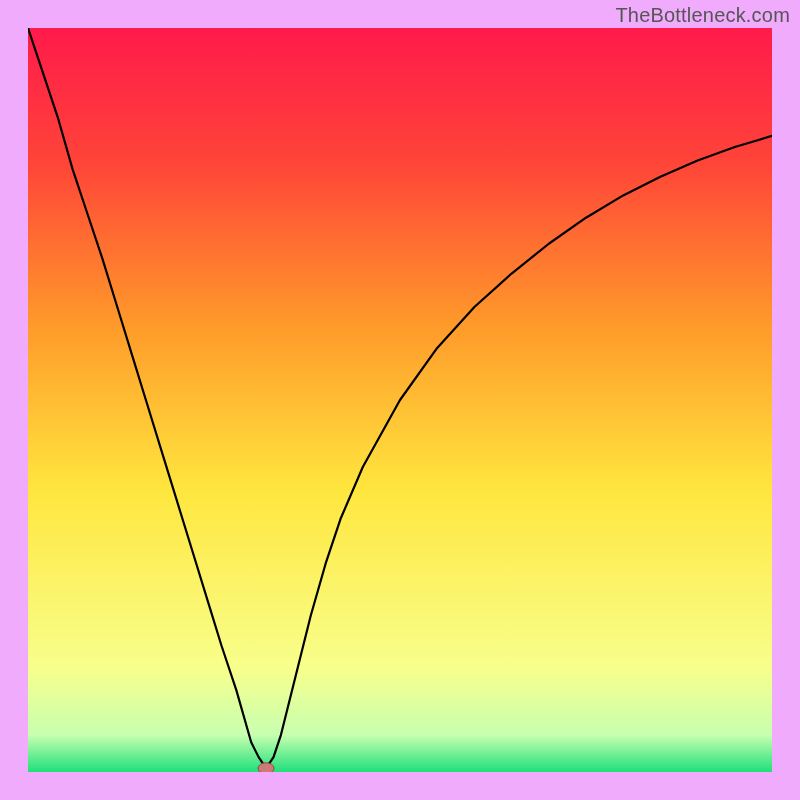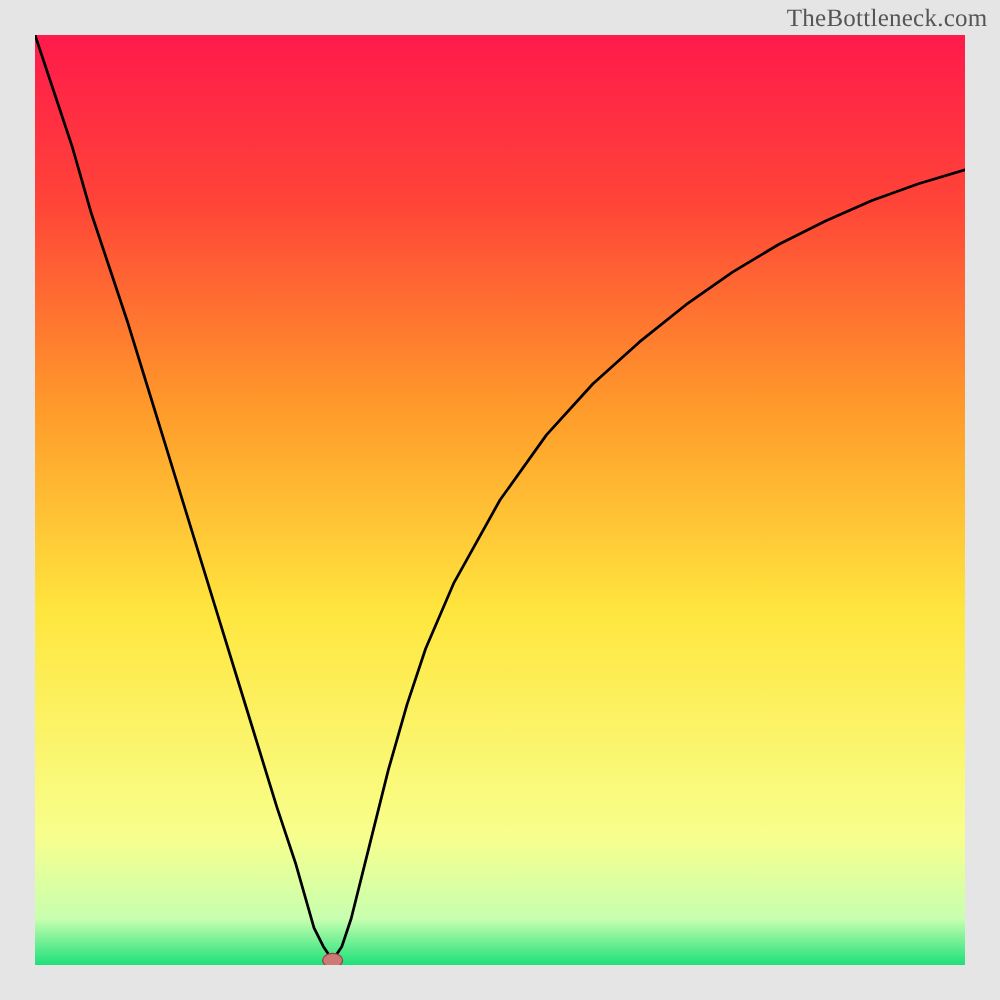--- a/index.html
+++ b/index.html
@@ -8,22 +8,21 @@
     width: 800px;
     height: 800px;
     overflow: hidden;
     background: #000;
     font-family: Arial, Helvetica, sans-serif;
   }
   .frame {
     position: relative;
     width: 800px;
     height: 800px;
-    background: #e5e5e5;
-    font-family: Liberation Serif, serif;
+    background: #f0abfc;
   }
   .watermark {
     position: absolute;
     top: 4px;
     right: 10px;
     color: #555;
     font-size: 20px;
     font-weight: 500;
     letter-spacing: 0.2px;
     z-index: 20;

